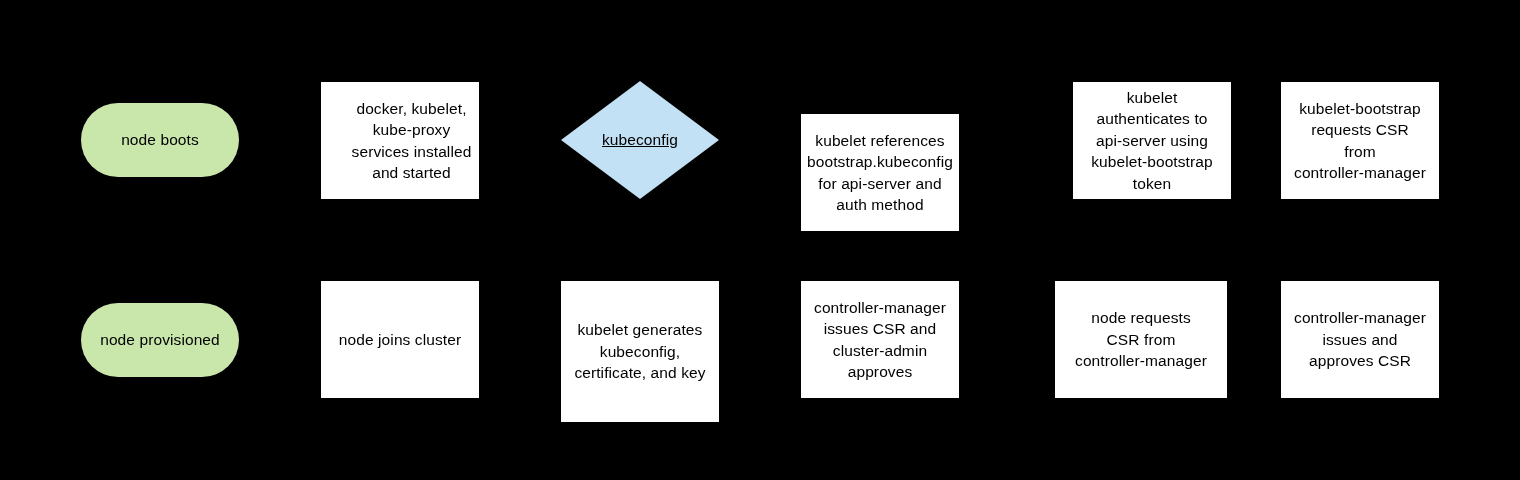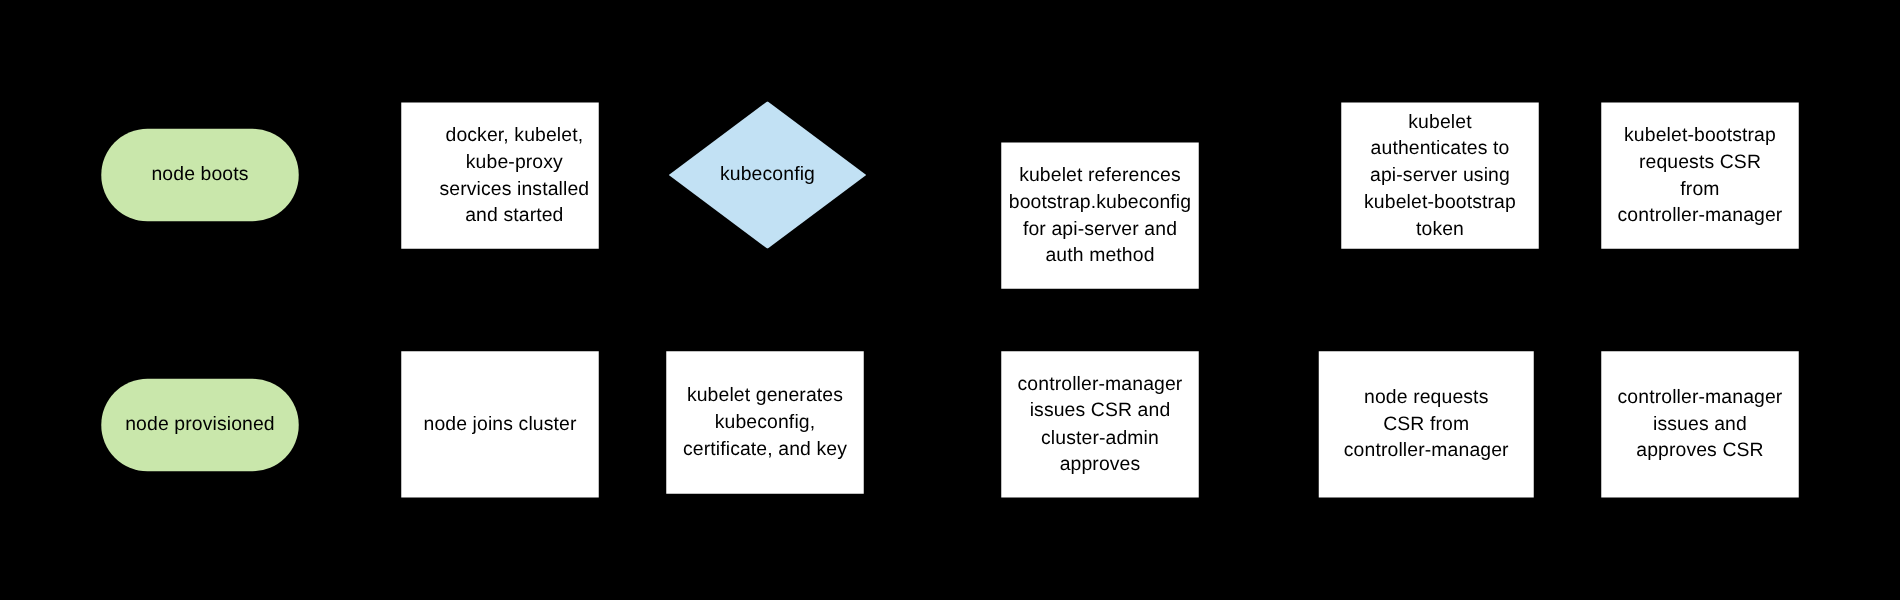--- a/index.html
+++ b/index.html
@@ -78,21 +78,21 @@
     <span class="label">node boots</span>
   </div>
 
   <div class="node shape-rect" style="left:321px; top:82px; width:158px; height:117px;padding-left:23px;">
     <span class="label">docker, kubelet,
 kube-proxy
 services installed
 and started</span>
   </div>
 
-  <div class="node shape-diamond" style="left:535px; top:81px; width:158px; height:118px;">
+  <div class="node shape-diamond" style="left:561px; top:81px; width:158px; height:118px;text-decoration:underline;">
     <span class="diamond-fill"></span>
     <span class="label">kubeconfig</span>
   </div>
 
   <div class="node shape-rect overflow-text" style="left:801px; top:82px; width:158px; height:117px;margin-top:32px;">
     <span class="label">kubelet references
 bootstrap.kubeconfig
 for api-server and
 auth method</span>
   </div>
@@ -113,21 +113,21 @@
   </div>
 
   <div class="node shape-stadium" style="left:81px; top:303px; width:158px; height:74px;">
     <span class="label">node provisioned</span>
   </div>
 
   <div class="node shape-rect" style="left:321px; top:281px; width:158px; height:117px;">
     <span class="label">node joins cluster</span>
   </div>
 
-  <div class="node shape-rect" style="left:533px; top:281px; width:158px; height:114px;align-items:center;">
+  <div class="node shape-rect" style="left:561px; top:281px; width:158px; height:141px;align-items:center;">
     <span class="label">kubelet generates
 kubeconfig,
 certificate, and key</span>
   </div>
 
   <div class="node shape-rect" style="left:801px; top:281px; width:158px; height:117px;">
     <span class="label">controller-manager
 issues CSR and
 cluster-admin
 approves</span>

